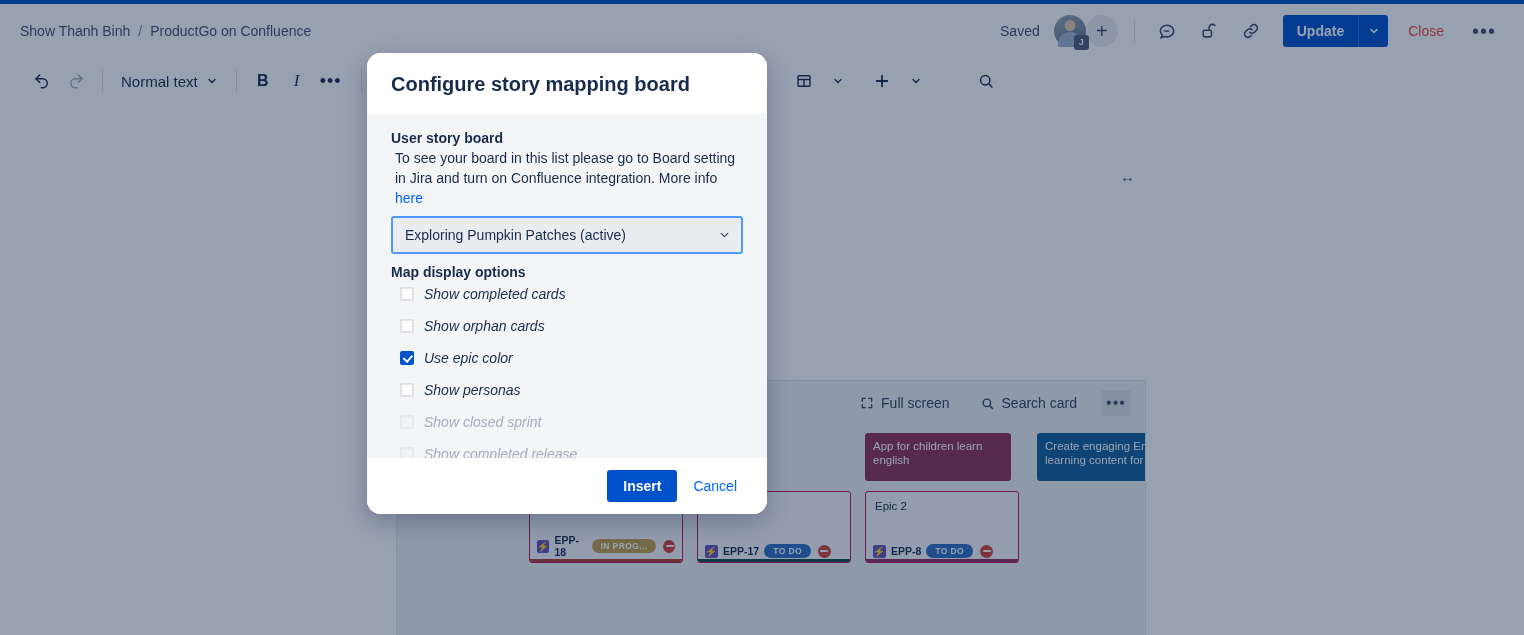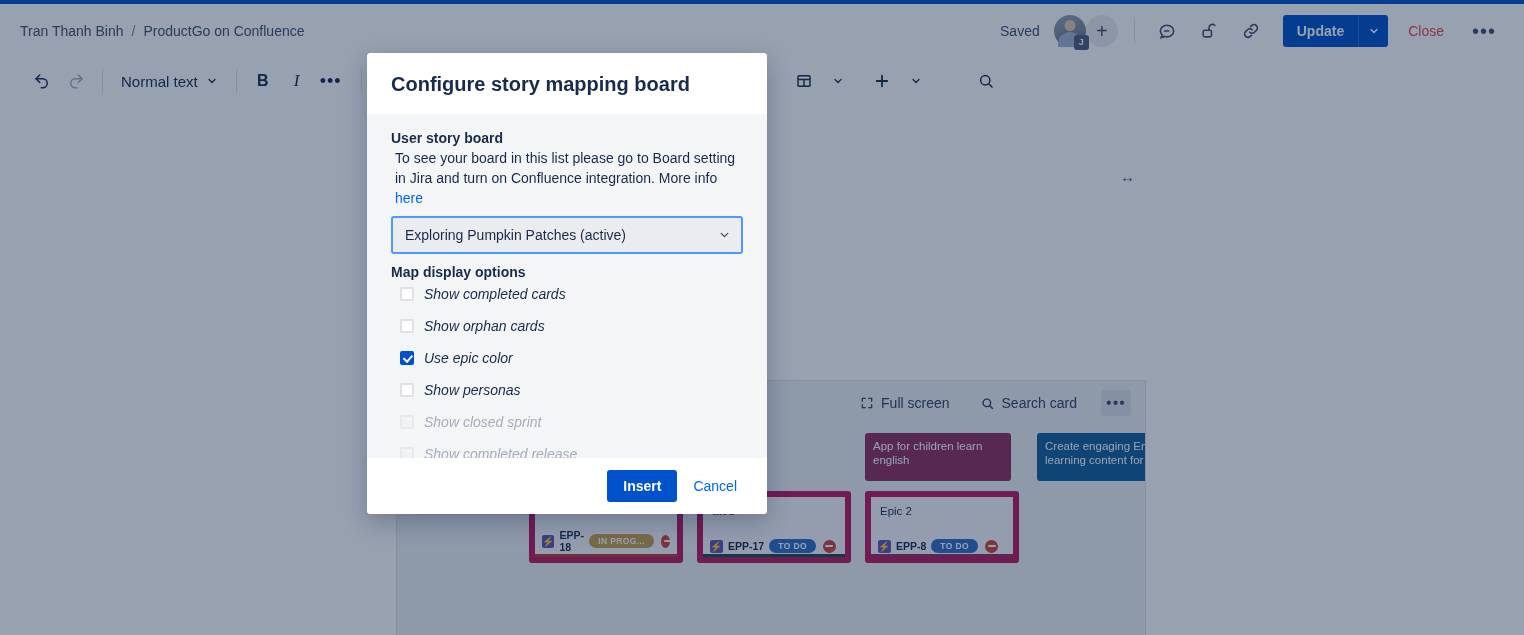--- a/index.html
+++ b/index.html
@@ -185,21 +185,21 @@
 
   .epic-card {
     position: absolute; top: 8px;
     width: 146px; height: 48px; border-radius: 3px;
     padding: 6px 8px; color: #ffffff; font-size: 11.5px; line-height: 14px;
     overflow: hidden;
   }
   .story-card {
     position: absolute; top: 66px;
     width: 154px; height: 72px;
-    background: #f8f9fb; border: 6px solid #be185d; border-radius: 3px;
+    background: #f8f9fb; border: 1px solid #be185d; border-radius: 3px;
     overflow: hidden;
   }
   .story-card .title {
     padding: 7px 9px 0 9px; font-size: 11.5px; color: #172b4d; line-height: 14px;
   }
   .story-card .footer {
     position: absolute; left: 0; right: 0; bottom: 4px;
     display: flex; align-items: center; gap: 5px; padding: 0 7px;
   }
   .jira-key-icon {
@@ -225,21 +225,21 @@
 
   
   .overlay {
     position: absolute; inset: 0;
     background: rgba(9, 30, 66, 0.42);
   }
   .modal {
     position: absolute; left: 367px; top: 53px;
     width: 400px;
     background: #f4f5f7;
-    border-radius: 4px;
+    border-radius: 14px;
     box-shadow: 0 8px 24px rgba(9,30,66,.28);
     overflow: hidden;
   }
   .modal-header {
     background: #ffffff;
     padding: 20px 24px 18px 24px;
   }
   .modal-title {
     font-size: 20px; font-weight: 600; color: #172b4d; margin: 0;
     font-family: "Liberation Sans", sans-serif;
@@ -327,21 +327,21 @@
 </style>
 </head>
 <body>
 
 <div id="app-root">
 
   <div class="top-strip"></div>
 
   <div class="topbar">
     <div class="breadcrumb">
-      <span class="crumb">Tran Thanh Binh</span>
+      <span class="crumb">Show Thanh Binh</span>
       <span class="sep">/</span>
       <span class="crumb">ProductGo on Confluence</span>
     </div>
 
     <div class="topbar-right">
       <span class="saved-label">Saved</span>
 
       <div class="avatar">
         <div class="head"></div>
         <div class="body"></div>

